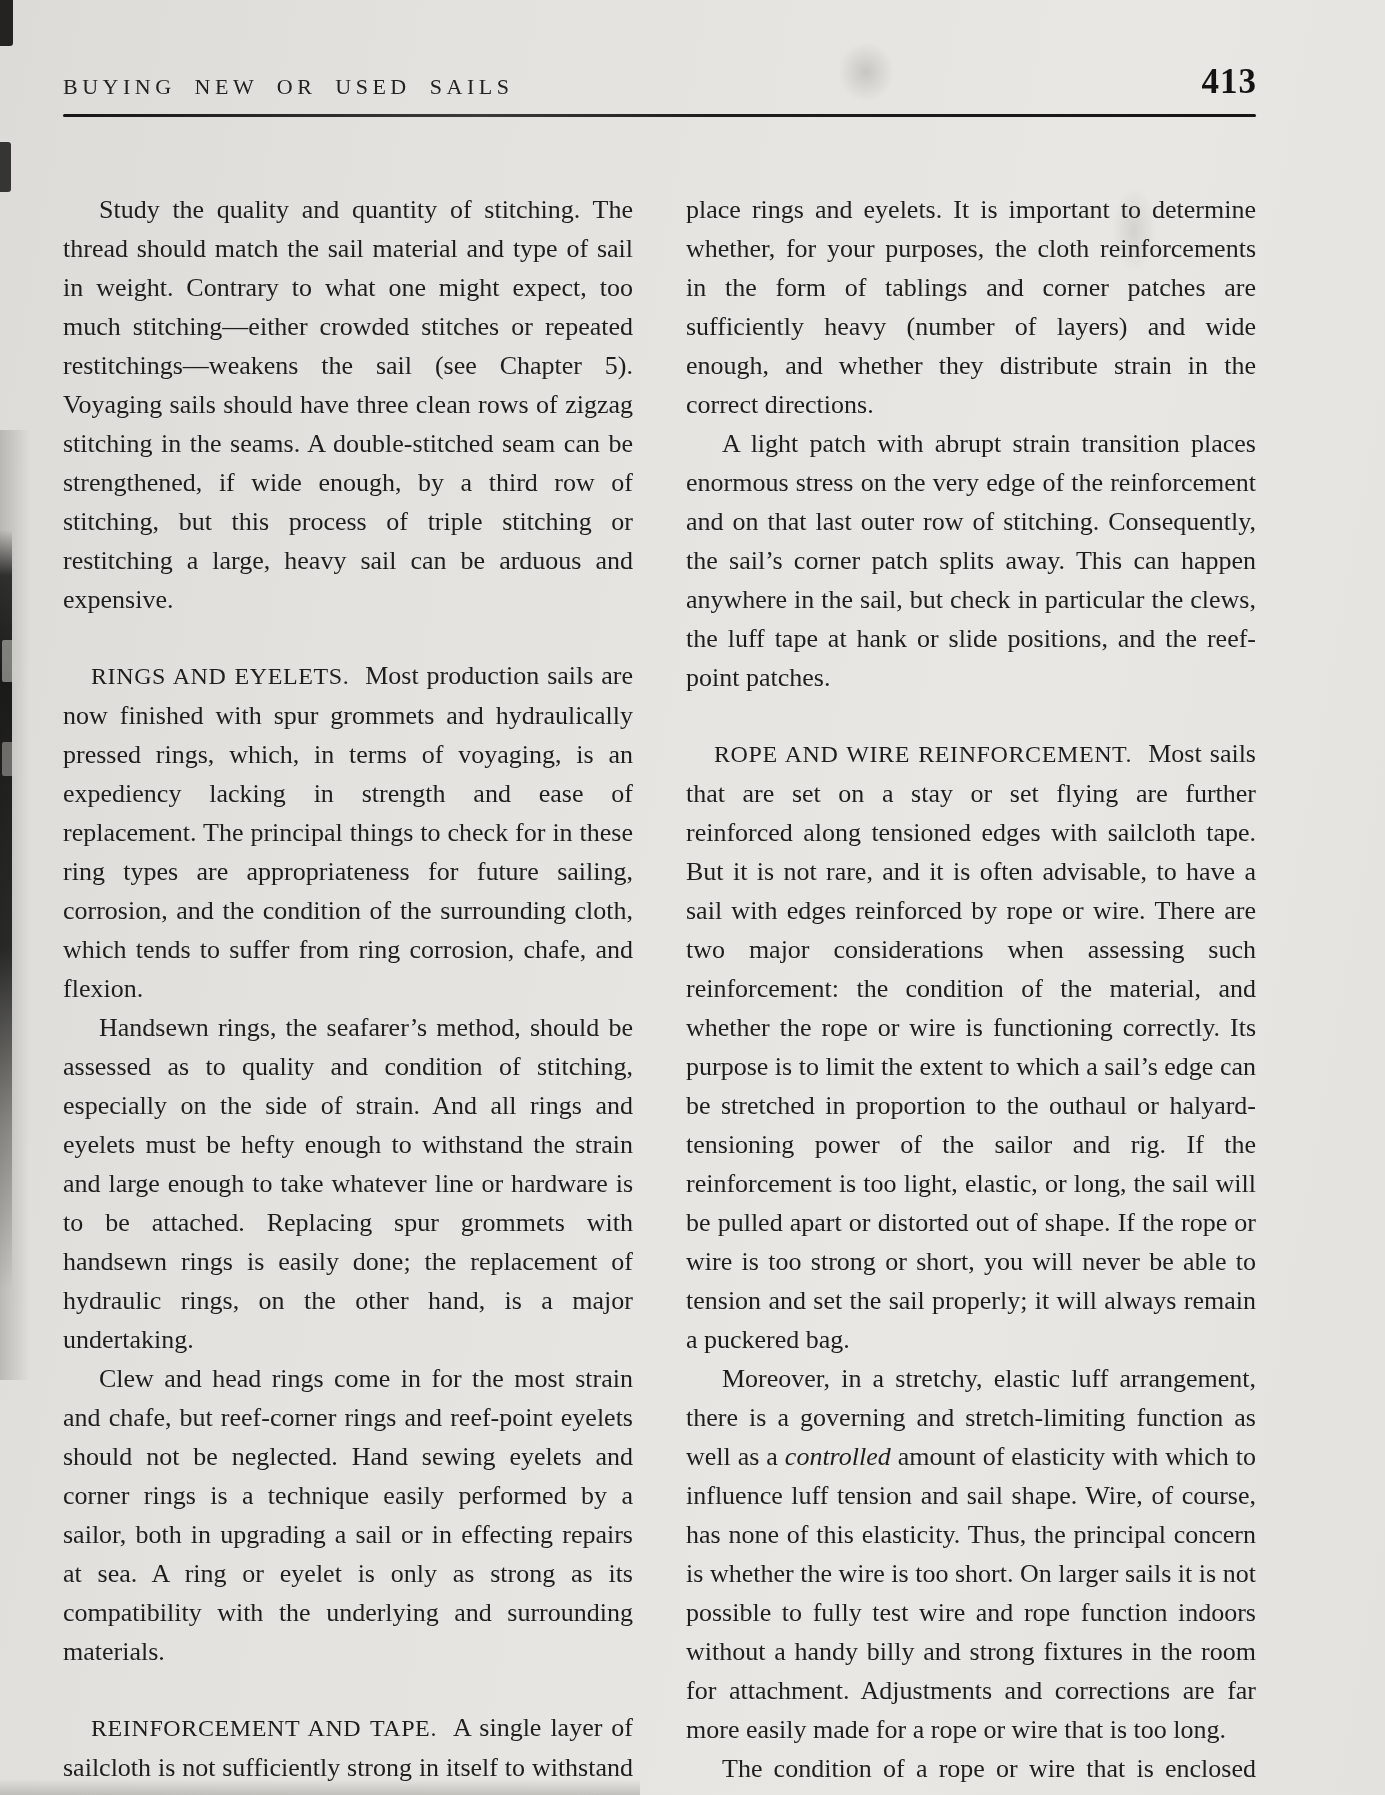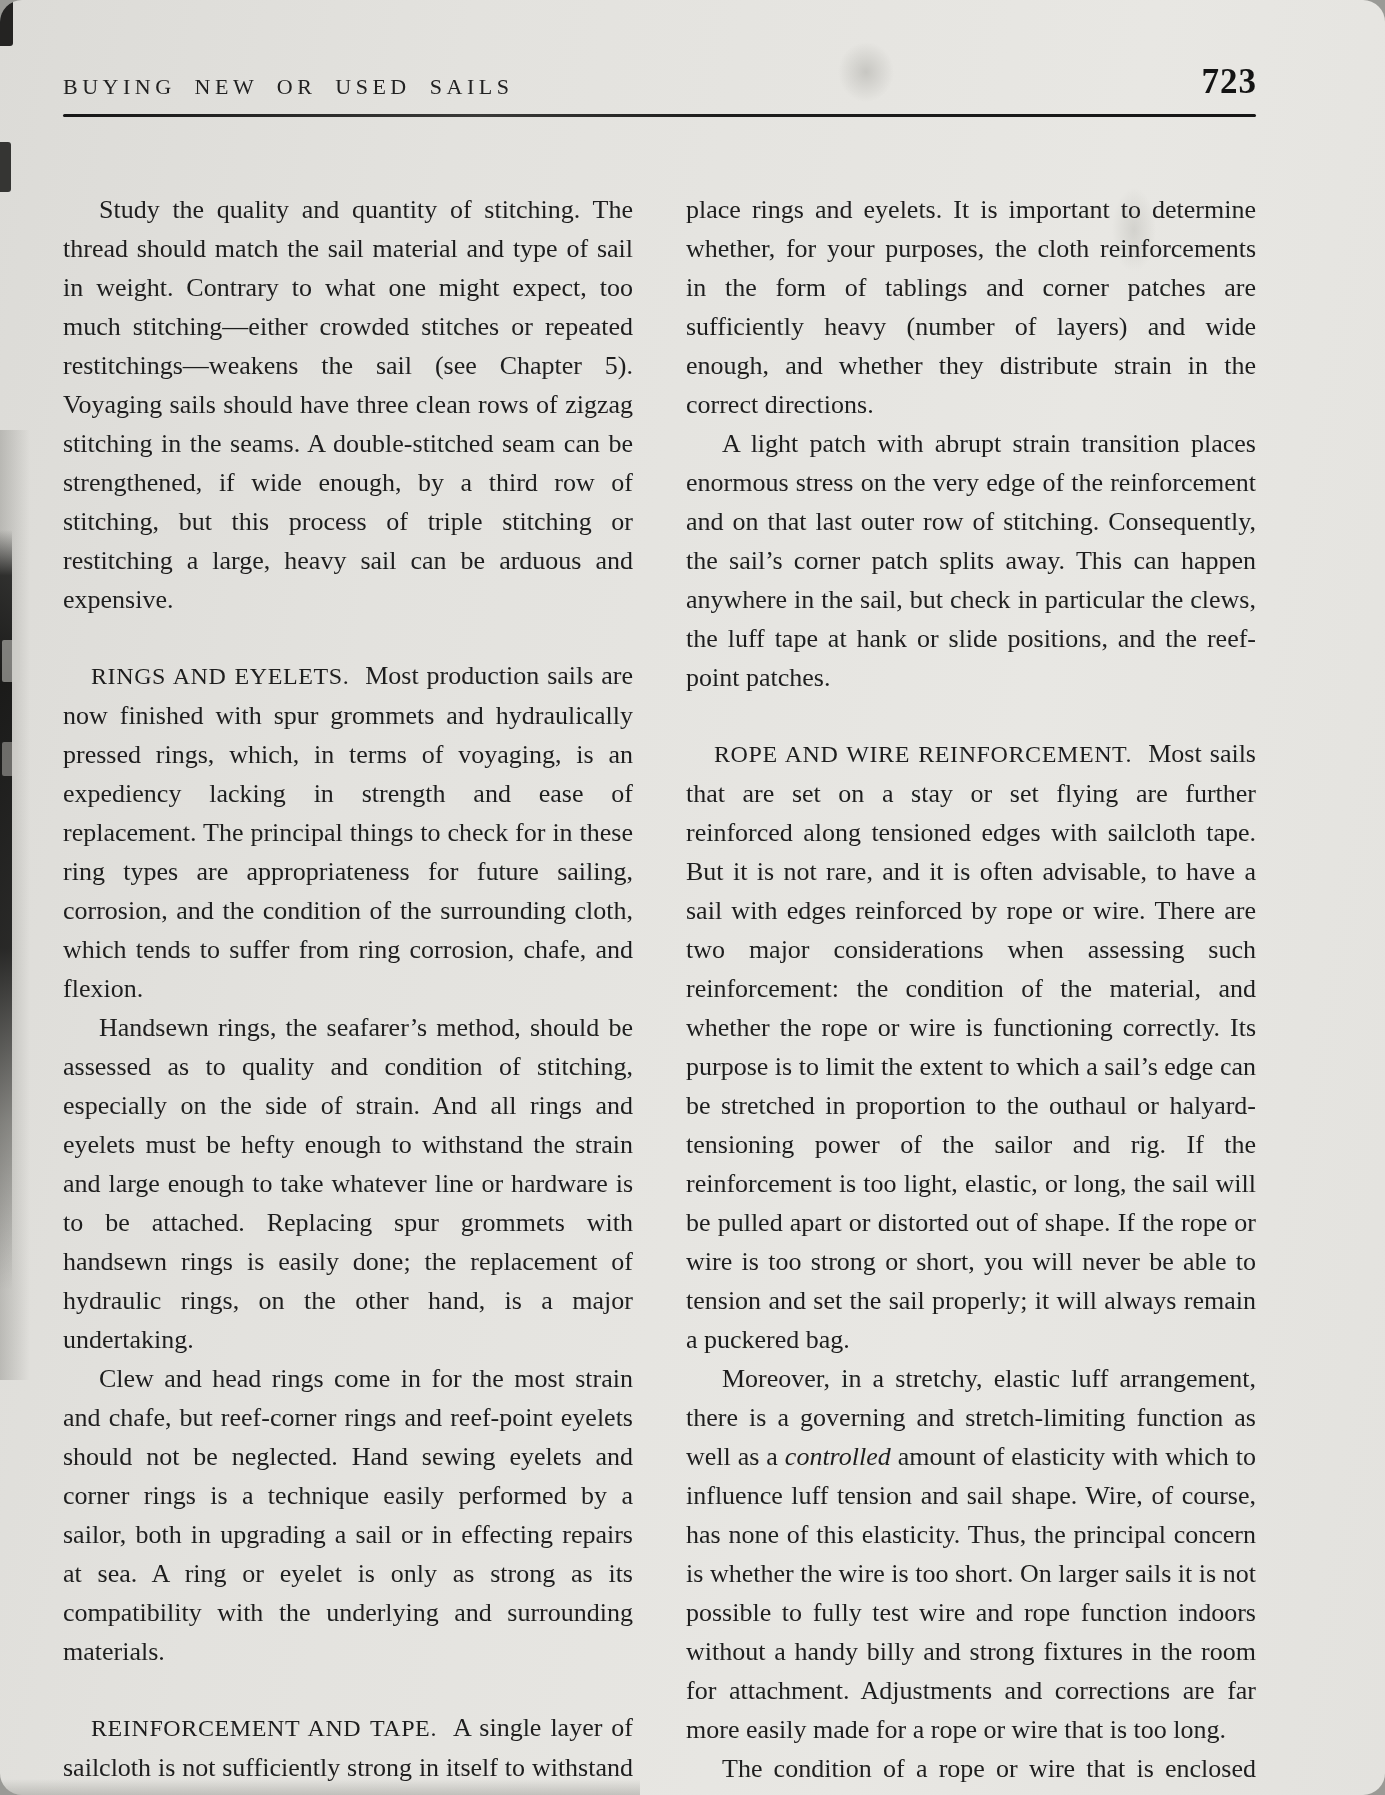--- a/index.html
+++ b/index.html
@@ -8,21 +8,20 @@
 
   .page {
     position: relative;
     width: 1385px;
     height: 1795px;
     margin: 0 auto;
     background: linear-gradient(100deg, #dcdbd7 0%, #e3e2de 28%, #e8e7e3 68%, #e3e2de 100%);
     overflow: hidden;
     font-family: "Liberation Serif", serif;
     color: #1e1e1e;
-    border-radius: 22px;
   }
 
   
   .running-head {
     position: absolute;
     left: 63px;
     top: 74px;
     font-size: 22px;
     letter-spacing: 4.5px;
     word-spacing: 9px;
@@ -127,21 +126,21 @@
   <div class="artifact edge-nub"></div>
   <div class="artifact edge-shade"></div>
   <div class="artifact edge-strip"></div>
   <div class="artifact edge-gap-1"></div>
   <div class="artifact edge-gap-2"></div>
   <div class="artifact smudge-top"></div>
   <div class="artifact smudge-right"></div>
   <div class="artifact bottom-shade"></div>
 
   <span class="running-head">BUYING NEW OR USED SAILS</span>
-  <span class="folio">723</span>
+  <span class="folio">413</span>
   <div class="rule"></div>
 
   <main class="columns">
     <div class="col" id="col-left">
         <p class="indent"><span>Study the quality and quantity of stitching. The thread should match the sail material and type of sail in weight. Contrary to what one might expect, too much stitching—either crowded stitches or repeated restitchings—weakens the sail (see Chapter 5). Voyaging sails should have three clean rows of zigzag stitching in the seams. A double-stitched seam can be strengthened, if wide enough, by a third row of stitching, but this process of triple stitching or restitching a large, heavy sail can be arduous and expensive.</span></p>
         <p class="space-before"><span class="runin">RINGS AND EYELETS.</span><span>Most production sails are now finished with spur grommets and hydraulically pressed rings, which, in terms of voyaging, is an expediency lacking in strength and ease of replacement. The principal things to check for in these ring types are appropriateness for future sailing, corrosion, and the condition of the surrounding cloth, which tends to suffer from ring corrosion, chafe, and flexion.</span></p>
         <p class="indent"><span>Handsewn rings, the seafarer’s method, should be assessed as to quality and condition of stitching, especially on the side of strain. And all rings and eyelets must be hefty enough to withstand the strain and large enough to take whatever line or hardware is to be attached. Replacing spur grommets with handsewn rings is easily done; the replacement of hydraulic rings, on the other hand, is a major undertaking.</span></p>
         <p class="indent"><span>Clew and head rings come in for the most strain and chafe, but reef-corner rings and reef-point eyelets should not be neglected. Hand sewing eyelets and corner rings is a technique easily performed by a sailor, both in upgrading a sail or in effecting repairs at sea. A ring or eyelet is only as strong as its compatibility with the underlying and surrounding materials.</span></p>
         <p class="space-before"><span class="runin">REINFORCEMENT AND TAPE.</span><span>A single layer of sailcloth is not sufficiently strong in itself to withstand the strain and tension placed on the edges and stress points of the sail. Hence, multiple layers are built up so as to distribute the load and provide heavy areas of reinforcement in which to</span></p>
       </div>

